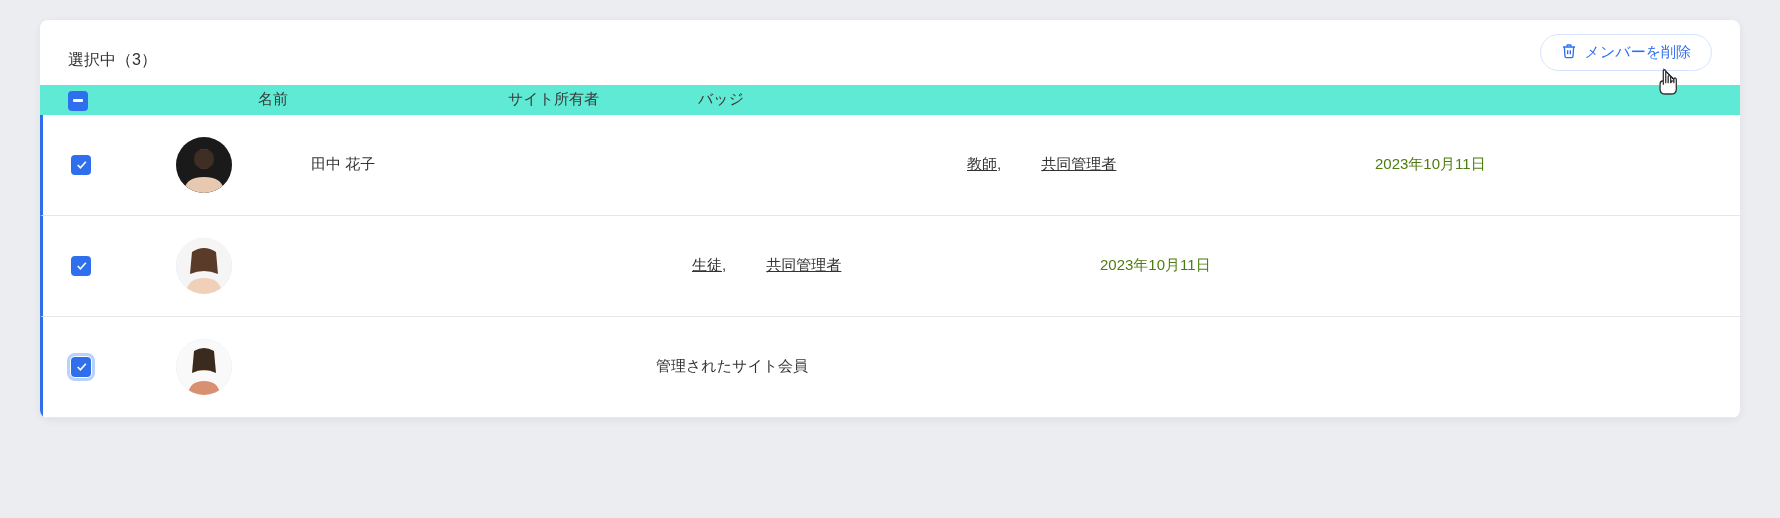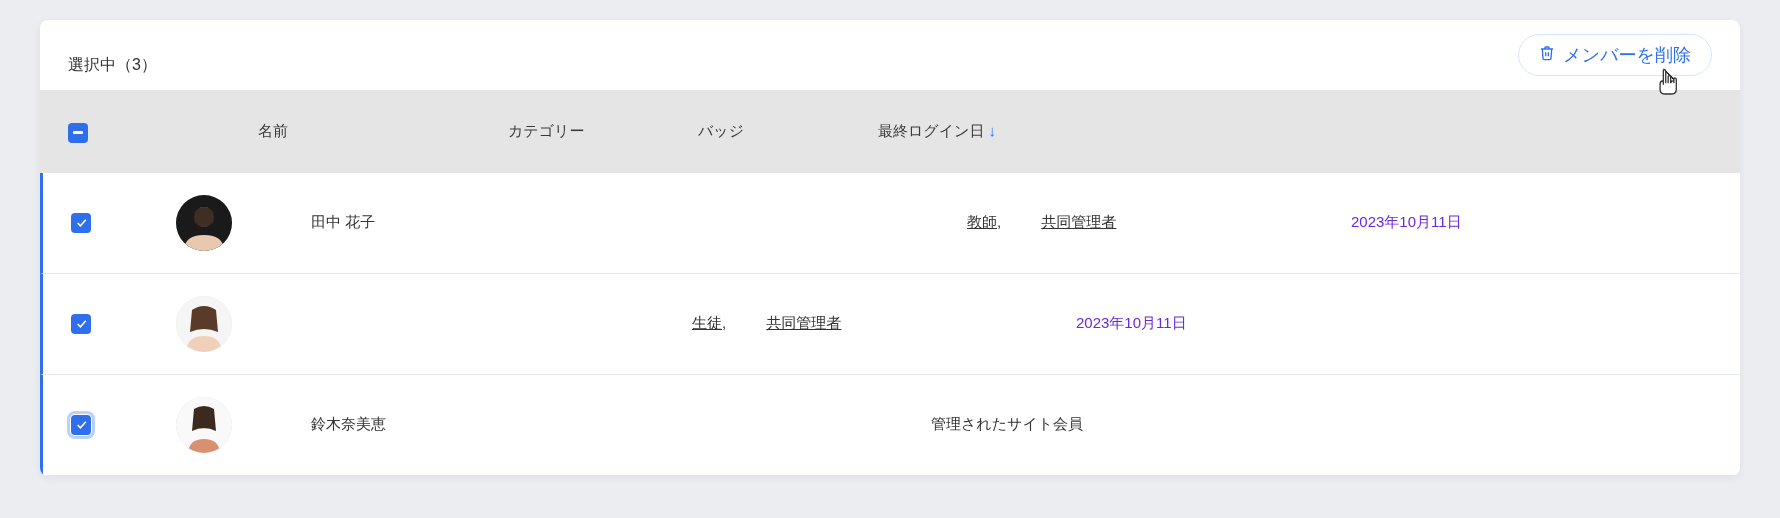--- a/index.html
+++ b/index.html
@@ -34,21 +34,21 @@
     }
     .delete-btn {
       display: inline-flex;
       align-items: center;
       gap: 8px;
       border: 1px solid #d6e4ff;
       background: #fff;
       color: #2f6fed;
       padding: 8px 20px;
       border-radius: 22px;
-      font-size: 18px;
+      font-size: 15px;
       cursor: pointer;
     }
     .delete-btn svg {
       width: 16px;
       height: 16px;
       stroke: #2f6fed;
       fill: none;
       stroke-width: 2;
     }
     .cursor-pointer {
@@ -56,23 +56,24 @@
       right: 58px;
       top: 46px;
       pointer-events: none;
     }
     .cursor-pointer svg {
       width: 26px;
       height: 30px;
     }
     .thead {
       display: flex;
-      background: #e5e5e5;
-      padding: 30px 28px;
+      background: #5eead4;
+      padding: 4px 28px;
       align-items: center;
+      font-family: Liberation Serif, serif;
     }
     .col-check {
       width: 80px;
       flex-shrink: 0;
     }
     .col-avatar {
       width: 110px;
       flex-shrink: 0;
     }
     .col-name {
@@ -171,21 +172,22 @@
       cursor: pointer;
       margin-left: 36px;
     }
     .cat-text {
       color: #333;
     }
     .name-cell {
       color: #333;
     }
     .login-cell {
-      color: #6d28d9;
+      color: #4d7c0f;
+      margin-left: 24px;
     }
   </style>
 </head>
 <body>
 
 <div class="panel">
 
   <div class="toolbar">
     <div class="selection-label">選択中（3）</div>
     <button class="delete-btn">
@@ -208,25 +210,22 @@
       </svg>
     </span>
   </div>
 
   <div class="thead">
     <div class="col-check">
       <span class="checkbox indeterminate"></span>
     </div>
     <div class="col-avatar"></div>
     <div class="th col-name">名前</div>
-    <div class="th col-category">カテゴリー</div>
+    <div class="th col-category">サイト所有者</div>
     <div class="th col-badge">バッジ</div>
-    <div class="th col-login">
-      <span>最終ログイン日</span><span class="sort-arrow">↓</span>
-    </div>
   </div>
 
   <div class="row">
     <div class="col-check">
       <span class="checkbox checked">
         <svg viewBox="0 0 24 24">
             <polyline points="5 13 10 18 20 7"></polyline>
           </svg>
       </span>
     </div>
@@ -290,21 +289,20 @@
     <div class="col-avatar">
       <div class="avatar">
         <svg viewBox="0 0 56 56">
             <rect width="56" height="56" fill="#f9f9f9"></rect>
             <circle cx="28" cy="22" r="10" fill="#efcba8"></circle>
             <path d="M12 58 Q12 42 28 42 Q44 42 44 58 Z" fill="#d89070"></path>
             <path d="M18 12 Q28 6 38 12 L40 34 Q28 28 16 34 Z" fill="#3b2a1e"></path>
           </svg>
       </div>
     </div>
-    <div class="col-name name-cell">鈴木奈美恵</div>
     <div class="col-email">
         <div class="email-blur"></div>
       </div>
     <div class="col-category">
       <span class="cat-text">管理されたサイト会員</span>
     </div>
     <div class="col-badge"></div>
     <div class="col-login login-cell"></div>
   </div>
 

